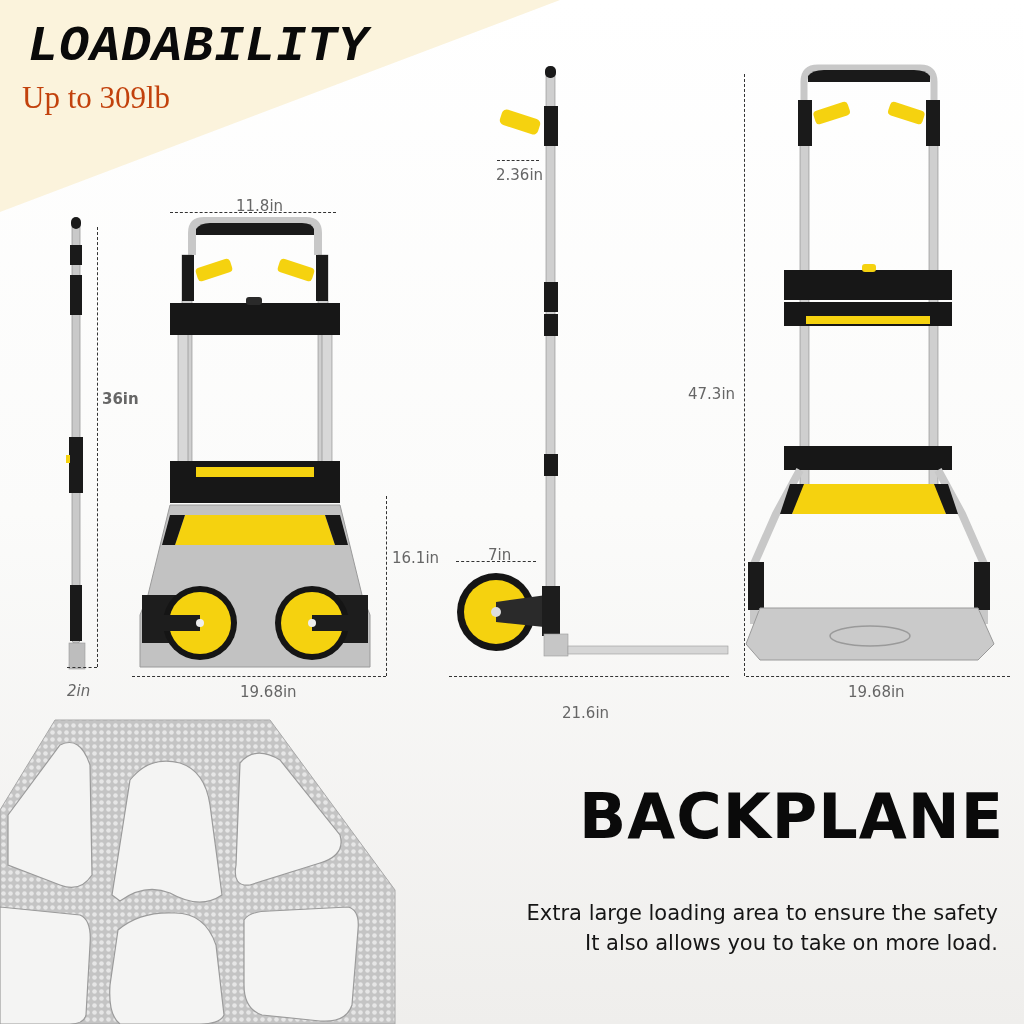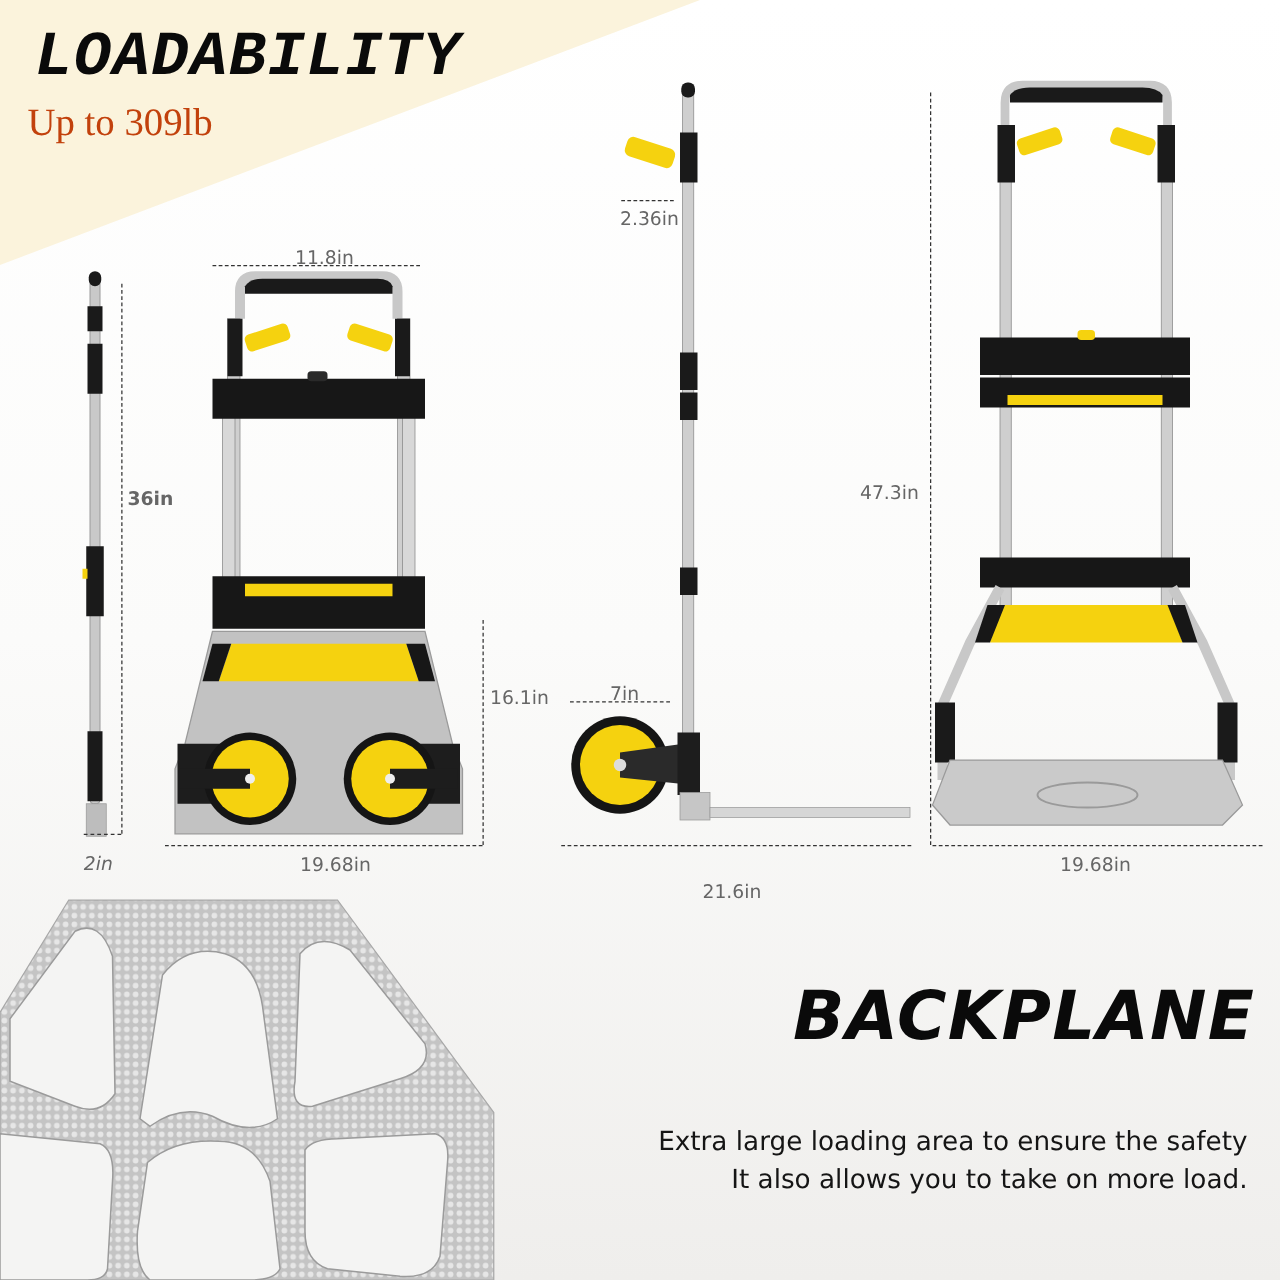--- a/index.html
+++ b/index.html
@@ -7,21 +7,21 @@
     background:linear-gradient(180deg,#ffffff 0%,#fbfbfa 50%,#efeeec 100%);
     font-family:"DejaVu Sans","Liberation Sans",sans-serif;}
   .banner{position:absolute;left:0;top:0;width:1024px;height:1024px;pointer-events:none;}
   .title{position:absolute;left:28px;top:22px;font-size:50px;font-weight:bold;font-style:italic;
     color:#0a0a0a;letter-spacing:1px;font-family:Liberation Mono, monospace;line-height:1;}
   .subtitle{position:absolute;left:22px;top:82px;font-size:31px;color:#c2410c;
     font-family:Liberation Serif, serif;line-height:1;}
   .dim{position:absolute;font-size:15px;color:#666;font-family:"DejaVu Sans",sans-serif;line-height:1;}
   .hl{position:absolute;border-top:1.5px dashed #333;height:0;}
   .vl{position:absolute;border-left:1.5px dashed #333;width:0;}
-  .hero{position:absolute;right:20px;top:786px;font-size:54px;font-weight:bold;font-style:italic;
+  .hero{position:absolute;right:20px;top:786px;font-size:62px;font-weight:bold;
     color:#0a0a0a;letter-spacing:1px;line-height:1;font-family:"DejaVu Sans",sans-serif;}
   .desc{position:absolute;right:26px;top:866px;width:620px;text-align:right;font-size:21px;
     line-height:30px;color:#151515;font-family:"DejaVu Sans",sans-serif;margin-top:32px;}
   .desc div{white-space:nowrap;}
   svg{position:absolute;overflow:visible;}
 </style>
 </head>
 <body>
 
 <svg class="banner" width="1024" height="1024" style="left:0;top:0;">

